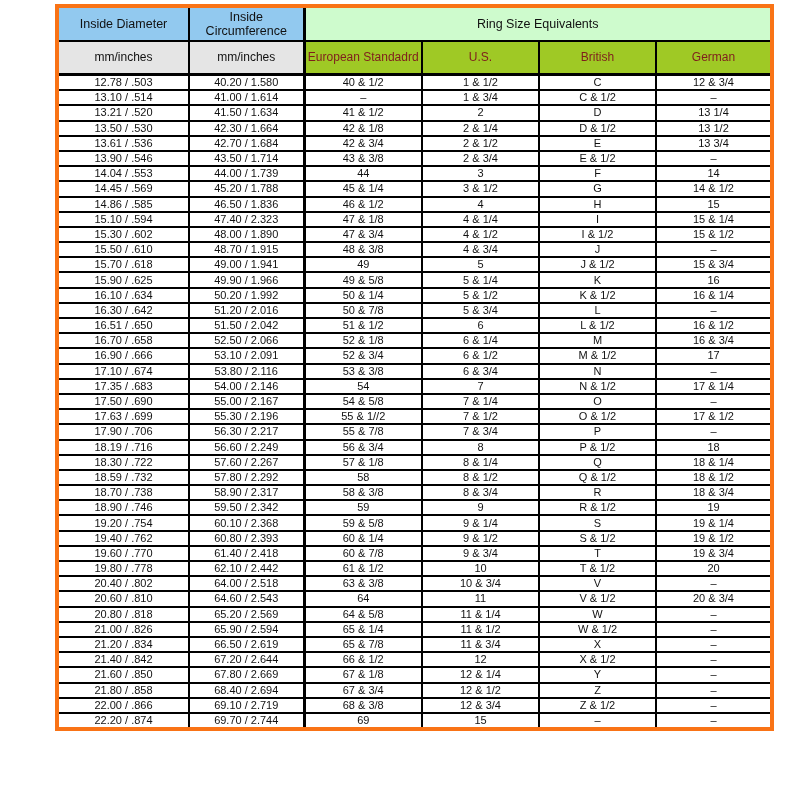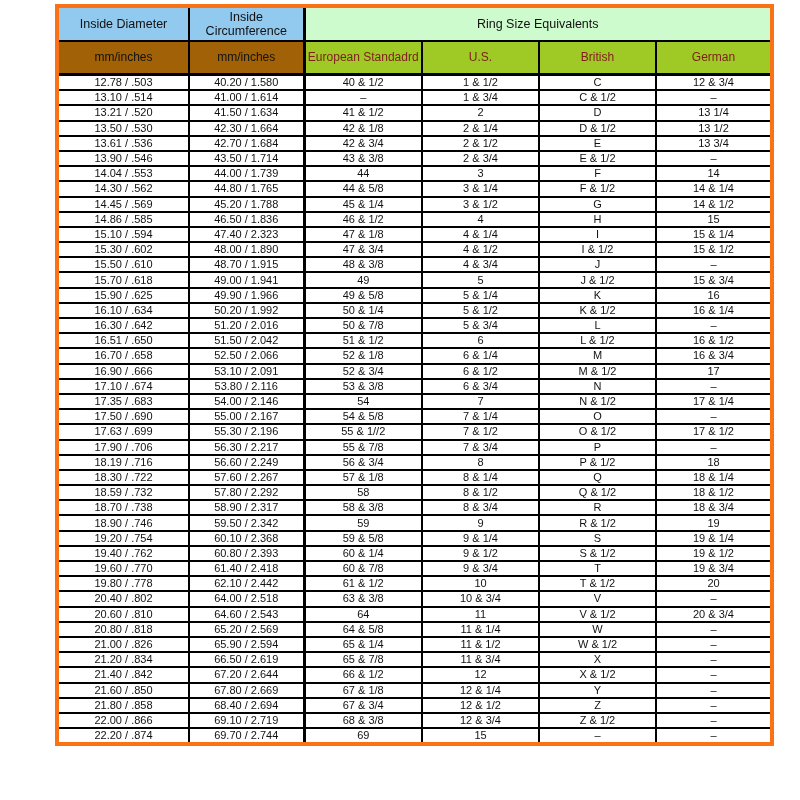--- a/index.html
+++ b/index.html
@@ -41,21 +41,21 @@
     height: 32px;
     font-size: 12.5px;
   }
   tr.sub-row th {
     height: 31px;
     font-size: 12px;
     border-bottom: 3px solid #000;
   }
   .blue  { background: #92c9ef; }
   .palegreen { background: #cefbcd; font-size: 13px; }
-  .cyan  { background: #a16207; }
+  .cyan  { background: #e5e5e5; }
   .green { background: #9fc925; color: #7f1d1d; }
   tbody td {
     height: 13.2px;
     font-size: 11px;
     line-height: 13px;
     background: #ffffff;
     white-space: nowrap;
   }
   .thickR { border-right: 3px solid #000; }
 </style>
@@ -138,28 +138,20 @@
         </tr>
         <tr>
           <td>14.04 / .553</td>
           <td class="thickR">44.00 / 1.739</td>
           <td>44</td>
           <td>3</td>
           <td>F</td>
           <td>14</td>
         </tr>
         <tr>
-          <td>14.30 / .562</td>
-          <td class="thickR">44.80 / 1.765</td>
-          <td>44 &amp; 5/8</td>
-          <td>3 &amp; 1/4</td>
-          <td>F &amp; 1/2</td>
-          <td>14 &amp; 1/4</td>
-        </tr>
-        <tr>
           <td>14.45 / .569</td>
           <td class="thickR">45.20 / 1.788</td>
           <td>45 &amp; 1/4</td>
           <td>3 &amp; 1/2</td>
           <td>G</td>
           <td>14 &amp; 1/2</td>
         </tr>
         <tr>
           <td>14.86 / .585</td>
           <td class="thickR">46.50 / 1.836</td>

